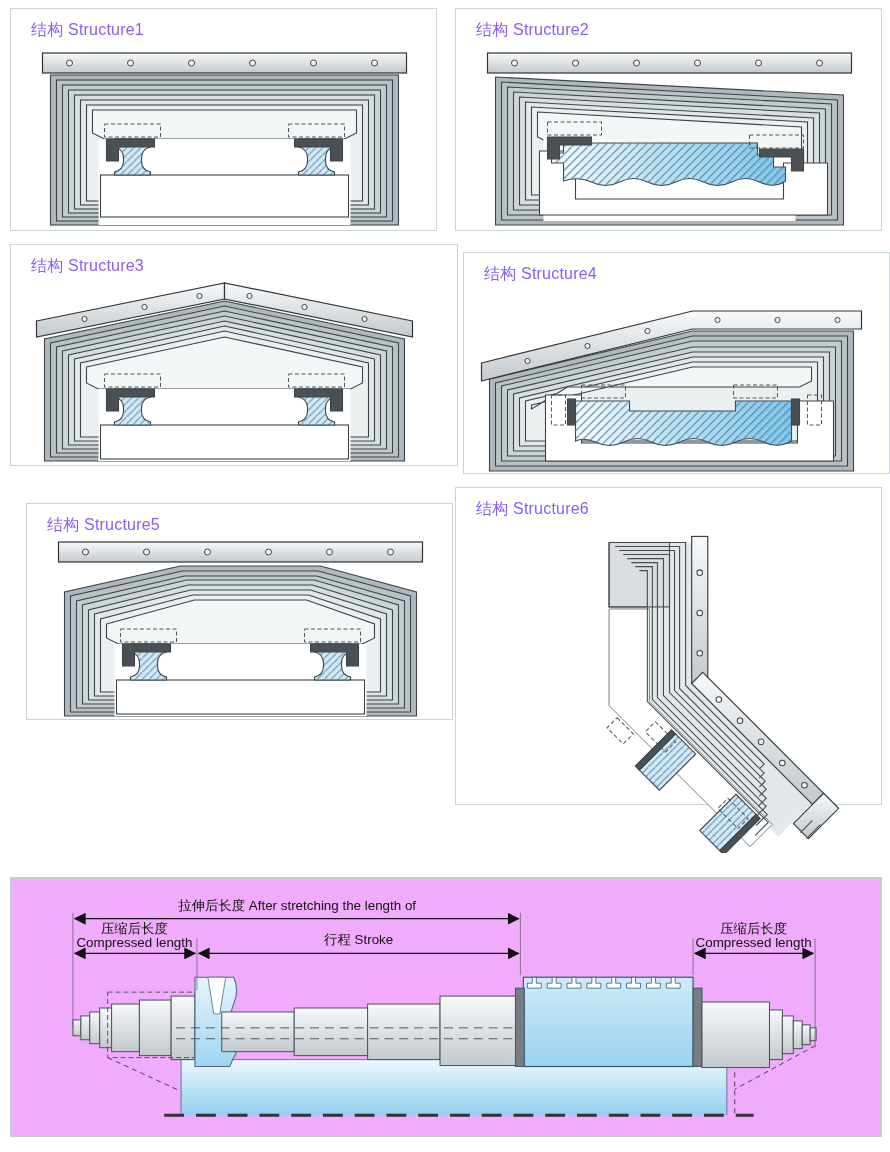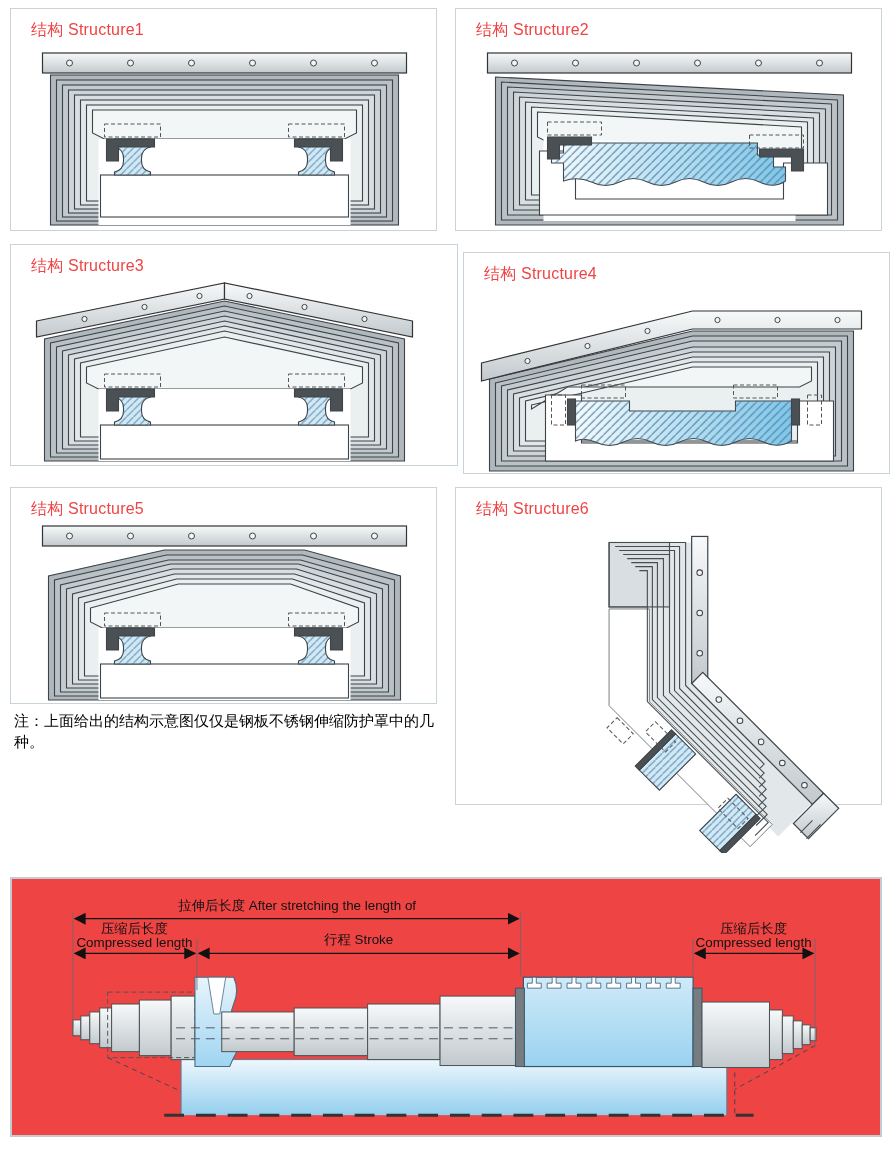--- a/index.html
+++ b/index.html
@@ -5,31 +5,31 @@
   html,body{margin:0;padding:0;}
   body{
     width:890px;height:1152px;position:relative;background:#ffffff;
     font-family:"Liberation Sans","DejaVu Sans",sans-serif;color:#111;
     overflow:hidden;
   }
   .panel{
     position:absolute;background:#fff;border:1px solid #c9d3da;box-sizing:border-box;
   }
   .panel-title{
-    position:absolute;left:20px;top:11px;font-size:16px;letter-spacing:.2px;color:#ef4444;
+    position:absolute;left:20px;top:11px;font-size:16px;letter-spacing:.2px;color:#8b5cf6;
   }
   .diagram{position:absolute;left:2px;}
   .note{
     position:absolute;left:14px;top:710px;width:448px;
     font-size:15px;line-height:1.42;color:#000;
   }
   .note p{margin:0;}
   .bigpanel{
     position:absolute;left:10px;top:877px;width:872px;height:260px;
-    background:#ef4444;border:2px solid #c3ccd3;box-sizing:border-box;
+    background:#f0abfc;border:2px solid #c3ccd3;box-sizing:border-box;
   }
   svg text{font-family:"Liberation Sans","DejaVu Sans",sans-serif;}
 </style>
 </head>
 <body>
 
 <svg width="0" height="0" style="position:absolute" aria-hidden="true">
   <defs>
     <linearGradient id="metalV" x1="0" y1="0" x2="0" y2="1">
       <stop offset="0" stop-color="#f7f9fa"></stop>
@@ -207,21 +207,21 @@
     </g>
     <g fill="none" stroke="#555" stroke-width="1" stroke-dasharray="4,2.5">
       <rect x="114" y="102" width="44" height="13"></rect>
       <rect x="266" y="102" width="44" height="13"></rect>
       <rect x="84" y="112" width="14" height="30"></rect>
       <rect x="340" y="112" width="14" height="30"></rect>
     </g>
   </svg>
 </figure>
 
-<figure class="panel" style="left:10px;top:487px;width:427px;height:217px;margin:0">
+<figure class="panel" style="left:10px;top:487px;width:427px;height:217px;margin:16px">
   <div class="panel-title">结构 Structure5</div>
   <svg class="diagram" style="top:28px" width="423" height="186" viewBox="0 0 420 186">
     <g stroke="#3d4449" stroke-width="1.1">
       <path d="M34,184 V60 L150,34 H290 L386,60 V184 Z" fill="#b0b8bd"></path>
       <path d="M40,180 V64 L152,39 H288 L380,64 V180 Z" fill="#bac2c6"></path>
       <path d="M46,176 V69 L154,44 H286 L374,69 V176 Z" fill="#c4cbcf"></path>
       <path d="M52,172 V73 L156,48 H284 L368,73 V172 Z" fill="#ced5d8"></path>
       <path d="M58,168 V78 L158,53 H282 L362,78 V168 Z" fill="#d8dee1"></path>
       <path d="M64,164 V82 L160,58 H280 L356,82 V164 Z" fill="#e2e7e9"></path>
       <path d="M70,160 V87 L162,63 H278 L350,87 V160 Z" fill="#eaeff0"></path>
@@ -295,21 +295,20 @@
     </g>
     <g fill="none" stroke="#555" stroke-width="1" stroke-dasharray="4,2.5">
       <polygon points="196,200 216,220 206,230 186,210"></polygon>
       <polygon points="268,276 288,296 278,306 258,286"></polygon>
       <polygon points="158,196 174,212 164,222 148,206"></polygon>
     </g>
   </svg>
 </figure>
 
 <div class="note">
-  <p>注：上面给出的结构示意图仅仅是钢板不锈钢伸缩防护罩中的几种。</p>
 </div>
 
 <div class="bigpanel">
   <svg width="868" height="256" viewBox="0 0 864 258">
 
     <rect x="165" y="182" width="550" height="56" fill="url(#bedG)" stroke="none"></rect>
     <path d="M165,182 V238 M715,182 V238 M165,182 H715" fill="none" stroke="#5a7e96" stroke-width="1"></path>
     <path d="M148,238 H742" stroke="#333" stroke-width="3" stroke-dasharray="20,12" fill="none"></path>
 
     <g fill="none" stroke="#445" stroke-width="1" stroke-dasharray="5,4">

